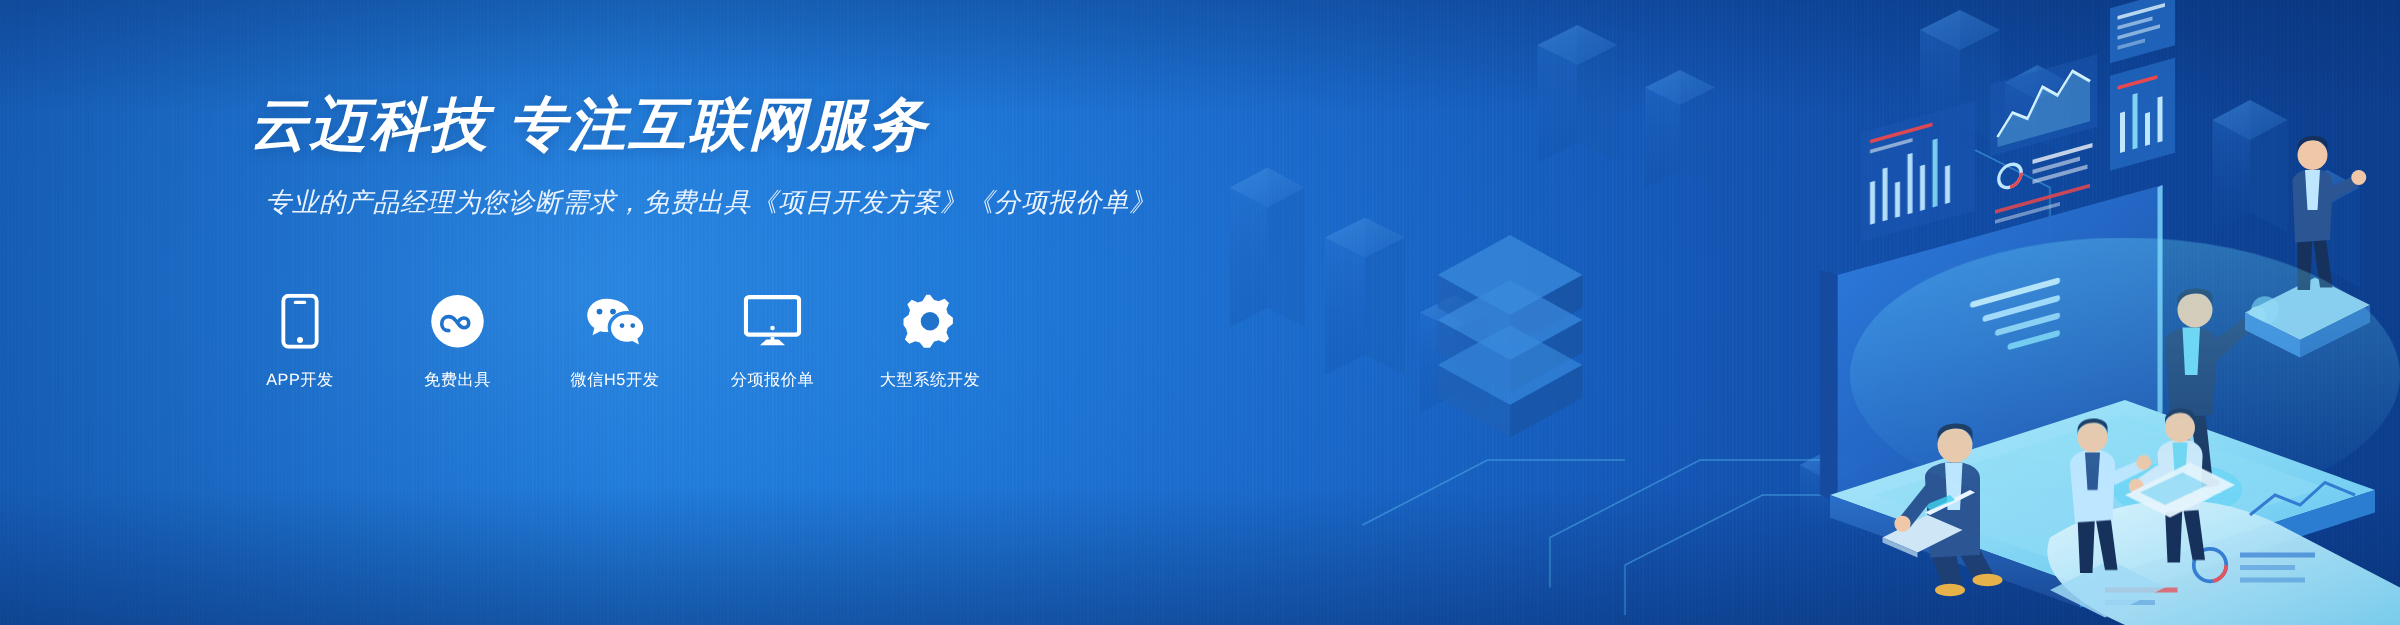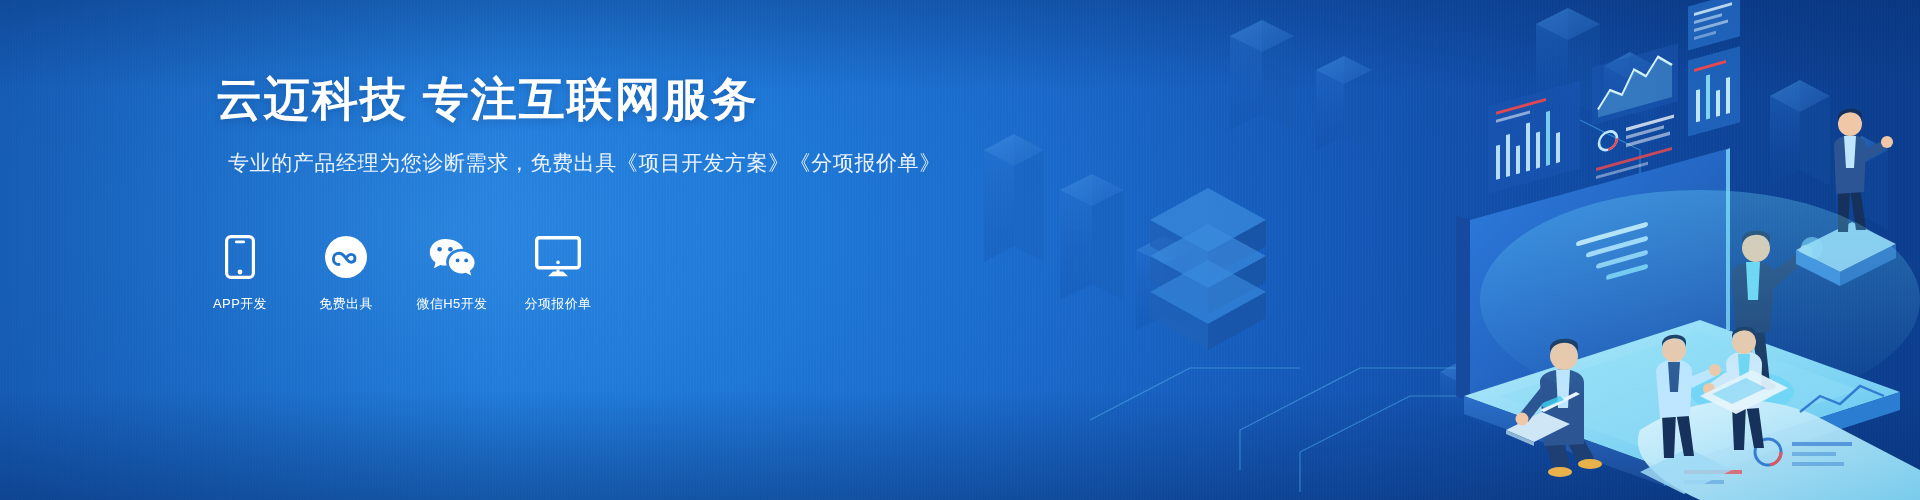--- a/index.html
+++ b/index.html
@@ -30,24 +30,25 @@
     inset: 0;
     background:
       linear-gradient(180deg, rgba(4,40,100,0.30) 0%, rgba(0,0,0,0) 18%, rgba(0,0,0,0) 78%, rgba(5,38,95,0.38) 100%),
       linear-gradient(90deg, rgba(10,55,130,0.35) 0%, rgba(0,0,0,0) 26%, rgba(0,0,0,0) 70%, rgba(6,40,104,0.30) 100%);
     pointer-events: none;
   }
 
   
   .copy {
     position: absolute;
-    left: 216px;
+    left: 200px;
     top: 72px;
     width: 720px;
     z-index: 6;
+    font-style: italic;
   }
   .headline {
     color: #ffffff;
     font-size: 46px;
     font-weight: bold;
     letter-spacing: 2px;
     line-height: 1.18;
     margin: 0 0 20px 0;
     text-shadow: 0 2px 10px rgba(3,35,90,0.28);
     white-space: nowrap;
@@ -61,21 +62,21 @@
     white-space: nowrap;
   }
 
   
   .services {
     position: absolute;
     left: 204px;
     top: 232px;
     display: flex;
     align-items: flex-end;
-    gap: 34px;
+    gap: 54px;
     z-index: 6;
   }
   .service {
     width: 72px;
     display: flex;
     flex-direction: column;
     align-items: center;
   }
   .service .glyph {
     height: 50px;
@@ -452,15 +453,24 @@
         <svg width="46" height="42" viewBox="0 0 46 42">
           <rect x="1.7" y="1.7" width="42.6" height="30" rx="2.6" fill="none" stroke="#ffffff" stroke-width="3.4"></rect>
           <circle cx="23" cy="26.4" r="1.8" fill="#ffffff"></circle>
           <path d="M23 33.5 L23 36.2" stroke="#ffffff" stroke-width="3"></path>
           <path d="M13 40.2 L33 40.2 L28 35.6 L18 35.6 Z" fill="#ffffff"></path>
         </svg>
       </span>
       <span class="cap">分项报价单</span>
     </div>
 
+    <div class="service">
+      <span class="glyph">
+        <svg width="44" height="44" viewBox="0 0 44 44">
+          <path d="M22 0.8l3.3 4.2c1.2.2 2.4.5 3.5 1l4.9-2.1 3.5 3.5-2.1 4.9c.5 1.1.8 2.3 1 3.5l4.2 3.3v4.9l-4.2 3.3c-.2 1.2-.5 2.4-1 3.5l2.1 4.9-3.5 3.5-4.9-2.1c-1.1.5-2.3.8-3.5 1L22 43.2l-4.9-.1-3.3-4.2c-1.2-.2-2.4-.5-3.5-1l-4.9 2.1-3.5-3.5 2.1-4.9c-.5-1.1-.8-2.3-1-3.5L.8 24.9v-4.9l4.2-3.3c.2-1.2.5-2.4 1-3.5L3.9 8.3l3.5-3.5 4.9 2.1c1.1-.5 2.3-.8 3.5-1L19.1.8z" fill="#ffffff"></path>
+          <circle cx="22" cy="22" r="7.4" fill="#1f73cd"></circle>
+        </svg>
+      </span>
+      <span class="cap">大型系统开发</span>
+    </div>
 
   </div>
 </div>
 
 </body></html>

